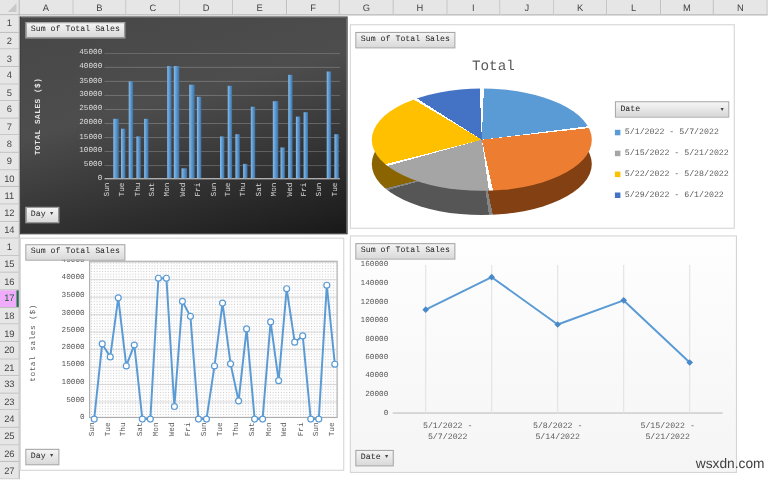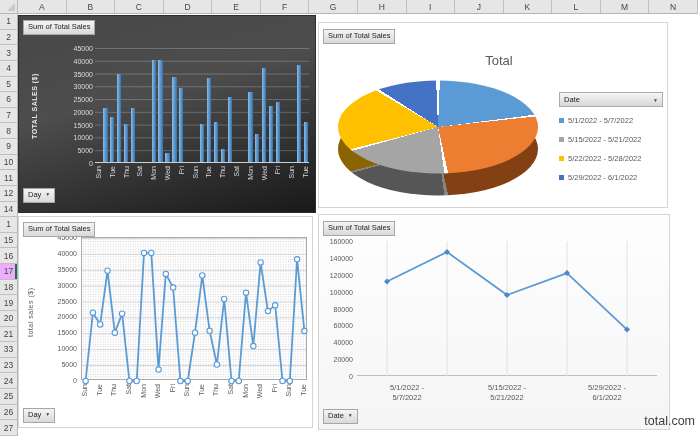--- a/index.html
+++ b/index.html
@@ -14,21 +14,21 @@
   .col-h{width:48.57px;flex:0 0 48.57px;box-sizing:border-box;background:#e6e6e6;
          border-right:1px solid #c0c0c0;border-bottom:1px solid #b5b5b5;color:#444;
          font-size:8.5px;display:flex;align-items:center;justify-content:center;}
   #row-headers{position:absolute;left:0;top:14px;width:18px;height:422px;display:flex;flex-direction:column;}
   .row-h{height:15.63px;flex:0 0 15.63px;box-sizing:border-box;background:#e6e6e6;
          border-bottom:1px solid #c0c0c0;border-right:1px solid #b5b5b5;color:#444;
          font-size:8.5px;display:flex;align-items:center;justify-content:center;position:relative;}
   .row-h.active{background:#f0abfc;color:#1e5c35;}
   .row-h.active:after{content:"";position:absolute;right:0;top:0;bottom:0;width:2px;background:#1E7145;}
   
-  .chart{position:absolute;background:#fff;border:1px solid #d5d5d5;box-sizing:border-box;}
+  .chart{position:absolute;background:#fff;border:1px solid #d5d5d5;box-sizing:border-box;font-family:Liberation Mono, monospace;}
   .field-btn{position:absolute;font-size:7.5px;color:#1f1f1f;background:linear-gradient(#f4f4f4,#d9d9d9);
          border:1px solid #a6a6a6;padding:2px 4px;line-height:1.15;white-space:nowrap;z-index:6;
          display:flex;align-items:center;}
   .field-btn .arrow{font-size:5px;margin-left:4px;color:#444;}
   .ylab{position:absolute;writing-mode:vertical-rl;transform:rotate(180deg);text-align:center;
          font-size:7px;letter-spacing:.5px;}
   .yticks{position:absolute;}
   .ytick{position:absolute;right:0;transform:translateY(-50%);font-size:7px;white-space:nowrap;}
   .plot{position:absolute;box-sizing:border-box;}
   .xlabels{position:absolute;display:flex;}
@@ -41,21 +41,21 @@
   #chart1 .ytick{color:#dcdcdc;}
   #c1-plot{left:76px;top:32px;width:214px;height:115px;border-bottom:1px solid #cfcfcf;
          background-image:linear-gradient(to bottom,rgba(255,255,255,.22) 1px,transparent 1px);
          background-size:100% 12.78px;display:flex;align-items:flex-end;}
   .slot{flex:1;display:flex;align-items:flex-end;justify-content:center;height:100%;}
   .bar{width:62%;background:linear-gradient(90deg,#8ebbe3,#5b9bd5 45%,#3f6f9e);}
   #c1-xlabels{left:76px;top:150px;width:214px;height:40px;}
   #chart1 .xcell span{color:#d9d9d9;}
   
   #chart2{left:318px;top:22px;width:350px;height:186px;}
-  #pie-title{position:absolute;left:110px;top:30px;width:140px;text-align:center;
+  #pie-title{position:absolute;left:110px;top:30px;width:140px;
          font-size:13px;color:#595959;}
   #pie-wrap{position:absolute;left:19px;top:4px;width:200px;height:226px;}
   .pie-disc{position:absolute;left:0;width:200px;height:200px;border-radius:50%;transform:scaleY(0.465);}
   #pie-side{top:22px;filter:brightness(0.52) saturate(1.15);}
   #pie-top{top:0;}
   #legend-btn{position:absolute;left:240px;top:69px;width:104px;height:15px;box-sizing:border-box;
          background:linear-gradient(#f6f6f6,#d7d7d7);border:1px solid #ababab;
          font-size:7.5px;color:#222;display:flex;align-items:center;justify-content:space-between;
          padding:0 4px;}
   #legend-btn .arrow{font-size:5px;color:#444;}
@@ -556,28 +556,28 @@
           <path d="M210 29.0625L213 32.0625L210 35.0625L207 32.0625Z" fill="#4a89c8"></path>
           <path d="M270 85.59375L273 88.59375L270 91.59375L267 88.59375Z" fill="#4a89c8"></path>
         </svg>
       </div>
     <div class="xlabels" id="c4-xlabels">
         <div class="xcell2">
           <div>5/1/2022 -</div>
           <div>5/7/2022</div>
         </div>
         <div class="xcell2">
+          <div>5/8/2022 -</div>
+          <div>5/14/2022</div>
+        </div>
+        <div class="xcell2">
           <div>5/15/2022 -</div>
           <div>5/21/2022</div>
-        </div>
-        <div class="xcell2">
-          <div>5/29/2022 -</div>
-          <div>6/1/2022</div>
         </div>
       </div>
     <div class="field-btn" style="left:4px;top:194px;">
       <span>Date</span>
       <span class="arrow">▼</span>
     </div>
   </div>
 
-  <div id="watermark">total.com</div>
+  <div id="watermark">wsxdn.com</div>
 </div>
 
 </body></html>

